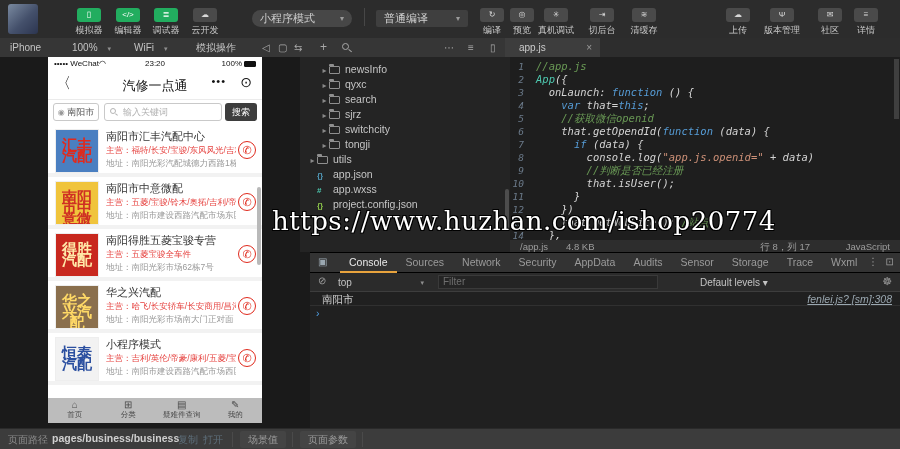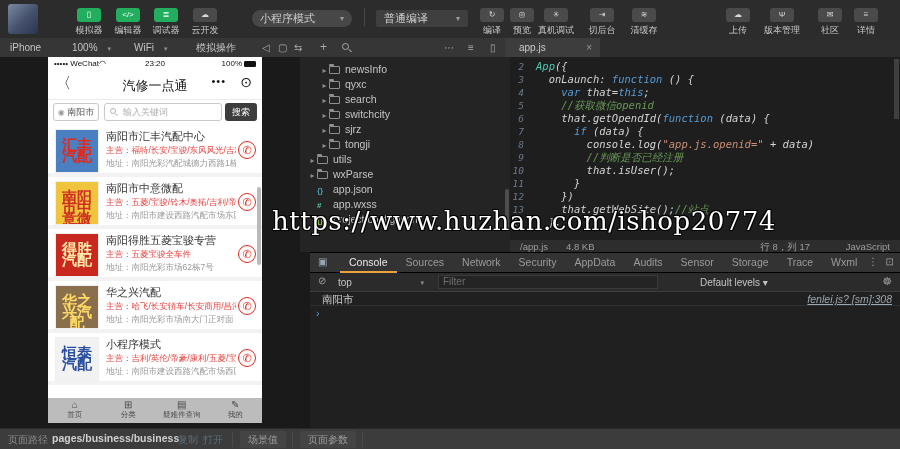--- a/index.html
+++ b/index.html
@@ -288,33 +288,33 @@
           </div>
         </div>
     </div>
   </div>
 
   <div class="tree" id="tree">
       <div style="height: 5px;"></div>
       <div class="trow" style="padding-left: 20px;"><span class="arr">▸</span><span class="folder"></span><span>newsInfo</span></div>
       <div class="trow" style="padding-left: 20px;"><span class="arr">▸</span><span class="folder"></span><span>qyxc</span></div>
       <div class="trow" style="padding-left: 20px;"><span class="arr">▸</span><span class="folder"></span><span>search</span></div>
+      <div class="trow" style="padding-left: 20px;"><span class="arr">▸</span><span class="folder"></span><span>sjrz</span></div>
       <div class="trow" style="padding-left: 20px;"><span class="arr">▸</span><span class="folder"></span><span>switchcity</span></div>
-      <div class="trow" style="padding-left: 20px;"><span class="arr">▸</span><span class="folder"></span><span>sjrz</span></div>
       <div class="trow" style="padding-left: 20px;"><span class="arr">▸</span><span class="folder"></span><span>tongji</span></div>
       <div class="trow" style="padding-left: 8px;"><span class="arr">▸</span><span class="folder"></span><span>utils</span></div>
-      <div class="trow" style="padding-left: 8px;"><span class="arr">▸</span><span class="folder"></span><span>wxParse</span></div>
       <div class="trow" style="padding-left: 8px;"><span class="ficon" style="color: rgb(81, 154, 186); margin-left: 9px;">{}</span><span>app.json</span></div>
       <div class="trow" style="padding-left: 8px;"><span class="ficon" style="color: rgb(78, 201, 176); margin-left: 9px;">#</span><span>app.wxss</span></div>
       <div class="trow" style="padding-left: 8px;"><span class="ficon" style="color: rgb(139, 195, 74); margin-left: 9px;">{}</span><span>project.config.json</span></div>
     </div>
   <div class="treescroll" style="position:absolute; left:505px; top:189px; width:4px; height:42px; background:#4d4d4d; border-radius:2px; z-index:5;"></div>
 
   <div class="editor" id="editor">
       <div style="height: 3px;"></div>
+      <div class="cline"><span class="ln">1</span><span class="tok-cmt">//app.js</span></div>
       <div class="cline"><span class="ln">2</span><span class="tok-fn">App</span><span class="tok-pl">({</span></div>
       <div class="cline"><span class="ln">3</span><span class="tok-pl">  onLaunch: </span><span class="tok-kw">function</span><span class="tok-pl"> () {</span></div>
       <div class="cline"><span class="ln">4</span><span class="tok-pl">    </span><span class="tok-kw">var</span><span class="tok-pl"> that=</span><span class="tok-kw">this</span><span class="tok-pl">;</span></div>
       <div class="cline"><span class="ln">5</span><span class="tok-cmt">    //获取微信openid</span></div>
       <div class="cline"><span class="ln">6</span><span class="tok-pl">    that.getOpendId(</span><span class="tok-kw">function</span><span class="tok-pl"> (data) {</span></div>
       <div class="cline"><span class="ln">7</span><span class="tok-pl">      </span><span class="tok-kw">if</span><span class="tok-pl"> (data) {</span></div>
       <div class="cline"><span class="ln">8</span><span class="tok-pl">        console.log(</span><span class="tok-str">"app.js.openid="</span><span class="tok-pl"> + data)</span></div>
       <div class="cline"><span class="ln">9</span><span class="tok-cmt">        //判断是否已经注册</span></div>
       <div class="cline"><span class="ln">10</span><span class="tok-pl">        that.isUser();</span></div>
       <div class="cline"><span class="ln">11</span><span class="tok-pl">      }</span></div>

